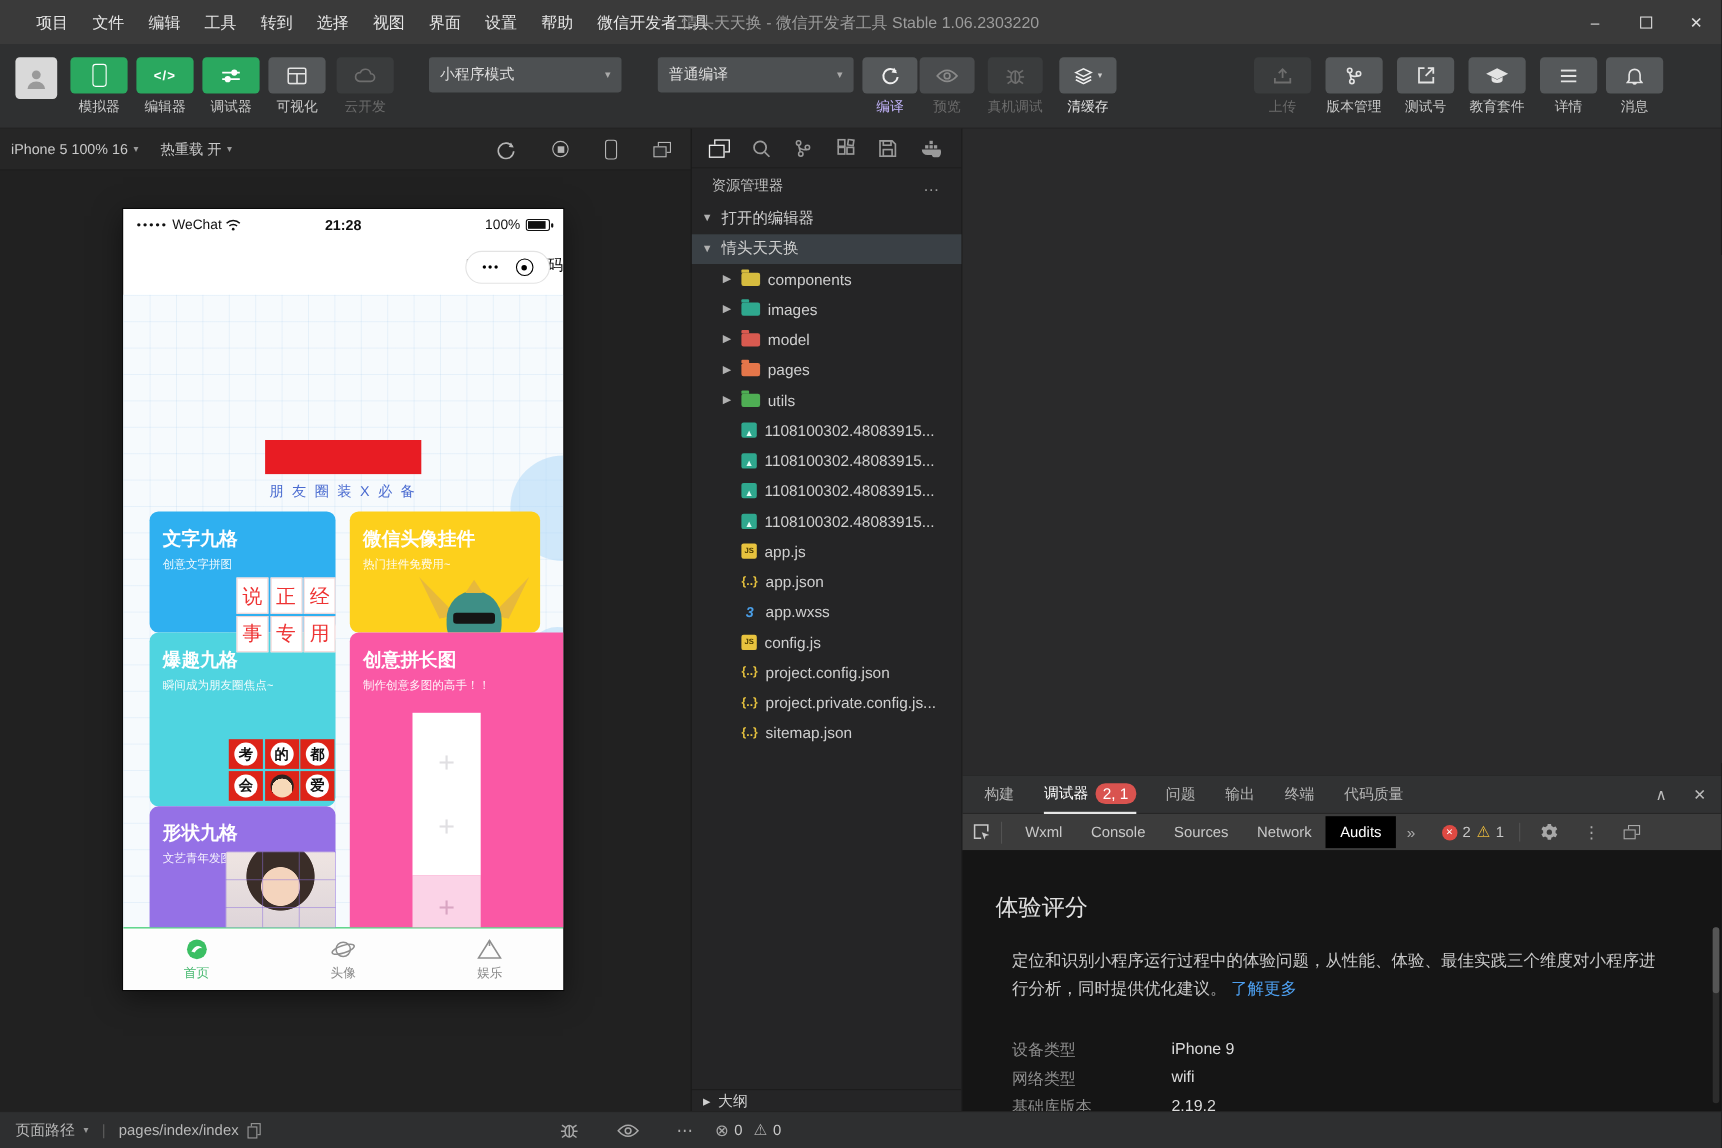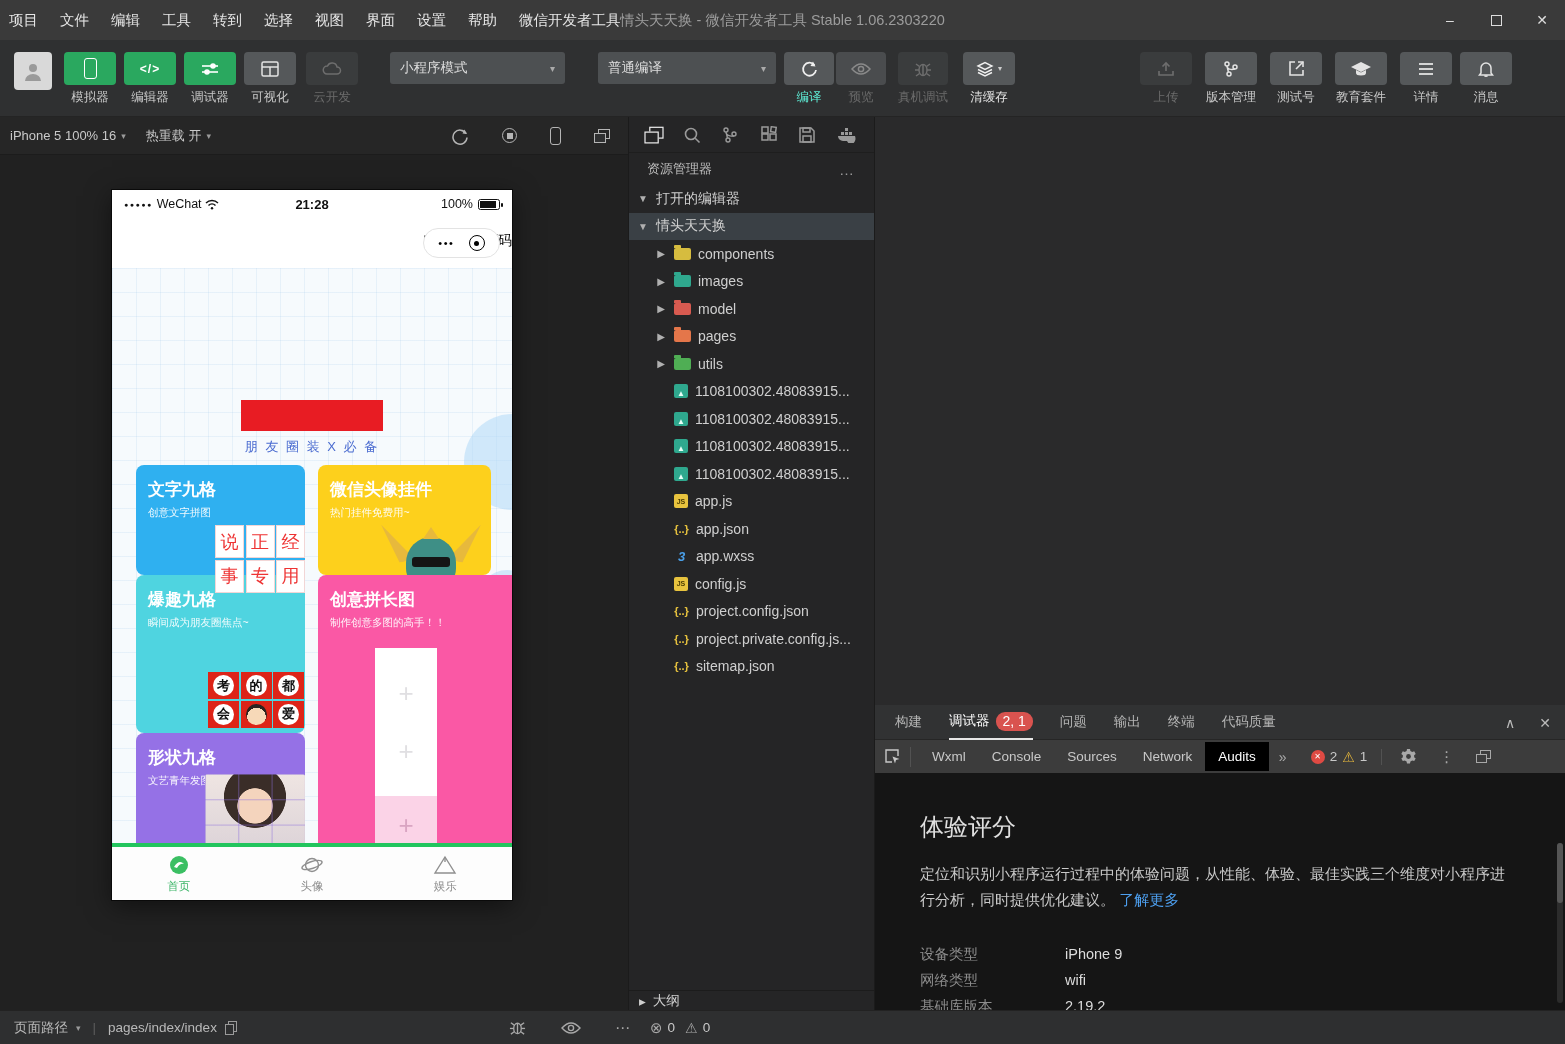--- a/index.html
+++ b/index.html
@@ -3,21 +3,21 @@
 <meta charset="utf-8">
 <style>
   * { margin:0; padding:0; box-sizing:border-box; }
   html,body { width:1565px; height:1044px; overflow:hidden; background:#1a1a1a;
     font-family:"Liberation Sans","DejaVu Sans",sans-serif; }
   #app { position:relative; width:1565px; height:1044px; background:#212121; }
 
   
   .titlebar { position:absolute; left:0; top:0; width:1565px; height:40px; background:#3a3a3a;
     display:flex; align-items:center; color:#e6e6e6; font-size:14.5px; }
-  .menus { display:flex; gap:4px; padding-left:0; }
+  .menus { display:flex; gap:4px; padding-left:0;margin-left:24px; }
   .menus span { padding:4px 9px; cursor:default; }
   .win-title { position:absolute; left:620px; top:0; height:40px; display:flex; align-items:center;
     color:#9c9c9c; font-size:14.5px; }
   .win-ctrls { position:absolute; right:0; top:0; height:40px; display:flex; }
   .win-ctrls .wc { width:46px; height:40px; display:flex; align-items:center; justify-content:center; color:#ddd; font-size:14px; }
   .wc .boxglyph { width:11px; height:11px; border:1.5px solid #ddd; display:inline-block; }
 
   
   .toolbar { position:absolute; left:0; top:40px; width:1565px; height:77px; background:#2f3031;
     border-bottom:1px solid #242424; }
@@ -112,21 +112,21 @@
   .head::before { content:""; position:absolute; left:6px; top:20px; width:38px; height:10px; border-radius:3px; background:#151515; }
   .head::after { content:""; position:absolute; left:17px; top:-10px; width:0; height:0;
     border-left:8px solid transparent; border-right:8px solid transparent; border-bottom:12px solid #e7b93c; }
   .strip { position:absolute; left:57px; top:73px; width:62px; }
   .strip .w { background:#fff; height:148px; display:flex; flex-direction:column; align-items:center; justify-content:space-evenly; }
   .strip .pk { background:#fbd3e7; height:74px; display:flex; flex-direction:column; align-items:center; justify-content:center; gap:3px; }
   .strip .plus { color:#d9a5c2; font-size:26px; font-weight:300; line-height:1; }
   .strip .w .plus { color:#e0dfe2; }
   .strip .slabel { font-size:10px; color:#eba9cc; }
   .p-tabbar { position:absolute; left:0; top:653px; width:100%; height:57px; background:#fdfdfd;
-    border-top:4px solid #22c55e; display:flex; }
+    border-top:1px solid #22c55e; display:flex; }
   .p-tab { flex:1; display:flex; flex-direction:column; align-items:center; justify-content:center; gap:3px;
     font-size:11.5px; color:#8a8a8a; }
   .p-tab.active { color:#45b86e; }
 
   
   .activity { height:36px; display:flex; align-items:center; justify-content:space-between; padding:0 17px;
     border-bottom:1px solid #1e1e1e; }
   .exp-header { height:32px; display:flex; align-items:center; padding:0 18px; color:#bdbdbd; font-size:13px; }
   .exp-header .more { margin-left:auto; color:#9a9a9a; font-size:15px; letter-spacing:2px; }
   .tree { font-size:14px; color:#cfcfcf; }
@@ -166,21 +166,21 @@
   .dt-stat { display:flex; align-items:center; gap:5px; margin-left:14px; padding-right:14px; border-right:1px solid #525252; }
   .err-dot { width:14px; height:14px; border-radius:50%; background:#df4a43; color:#fff; font-size:8px;
     display:flex; align-items:center; justify-content:center; }
   .warn-tri { color:#e8b93c; font-size:14px; }
   .dt-icons { display:flex; align-items:center; gap:22px; margin-left:18px; color:#a8a8a8; }
   .undock { position:relative; width:15px; height:13px; }
   .undock i { position:absolute; border:1.6px solid #a8a8a8; display:block; }
   .undock i:first-child { left:4px; top:0; width:11px; height:9px; }
   .undock i:last-child { left:0; top:4px; width:11px; height:9px; background:#3c3c3c; }
   .dt-content { position:absolute; left:0; top:68px; width:100%; height:237px; background:#151515; overflow:hidden; }
-  .audit-title { position:absolute; left:45px; top:38px; font-size:24px; color:#e0e0e0; }
+  .audit-title { position:absolute; left:30px; top:38px; font-size:21px; color:#e0e0e0; }
   .audit-desc { position:absolute; left:45px; top:88px; width:595px; font-size:15px; line-height:1.75; color:#c9c9c9; }
   .audit-desc a { color:#4d9fef; text-decoration:none; }
   .audit-rows { position:absolute; left:45px; top:168px; width:560px; font-size:14.5px; }
   .arow { display:flex; height:26px; align-items:center; }
   .arow .al { width:145px; color:#8d8d8d; }
   .arow .av { color:#dcdcdc; }
   .scrollb { position:absolute; right:2px; top:70px; width:6px; height:160px; background:#2c2c2c; border-radius:3px; }
   .scrollb i { display:block; width:6px; height:60px; background:#555; border-radius:3px; }
 
   
@@ -286,21 +286,21 @@
       <span class="caret">▾</span>
     </div>
 
     <div class="tbtn gray" style="left:784px; top:12px; width:50px;">
       <div class="ibox" style="width:50px;">
         <svg class="ic" width="18" height="18" viewBox="0 0 18 18" stroke="#efefef" stroke-width="1.8" fill="none">
             <path d="M14.5,5 a6.5,6.5 0 1 0 1.5,5"></path>
             <polygon points="13,1.5 15.5,6.5 10.5,6 " fill="#efefef" stroke="none"></polygon>
           </svg>
       </div>
-      <span class="lbl" style="color:#5eead4;">编译</span>
+      <span class="lbl" style="color:#c4b5fd;">编译</span>
     </div>
     <div class="tbtn gray dim" style="left:836px; top:12px; width:50px;">
       <div class="ibox" style="width:50px; background:#4a4c4e;">
         <svg class="ic" width="20" height="14" viewBox="0 0 20 14" stroke="#8a8a8a" stroke-width="1.5" fill="none">
             <path d="M1,7 Q10,-3 19,7 Q10,17 1,7 z"></path>
             <circle cx="10" cy="7" r="2.6"></circle>
           </svg>
       </div>
       <span class="lbl">预览</span>
     </div>

